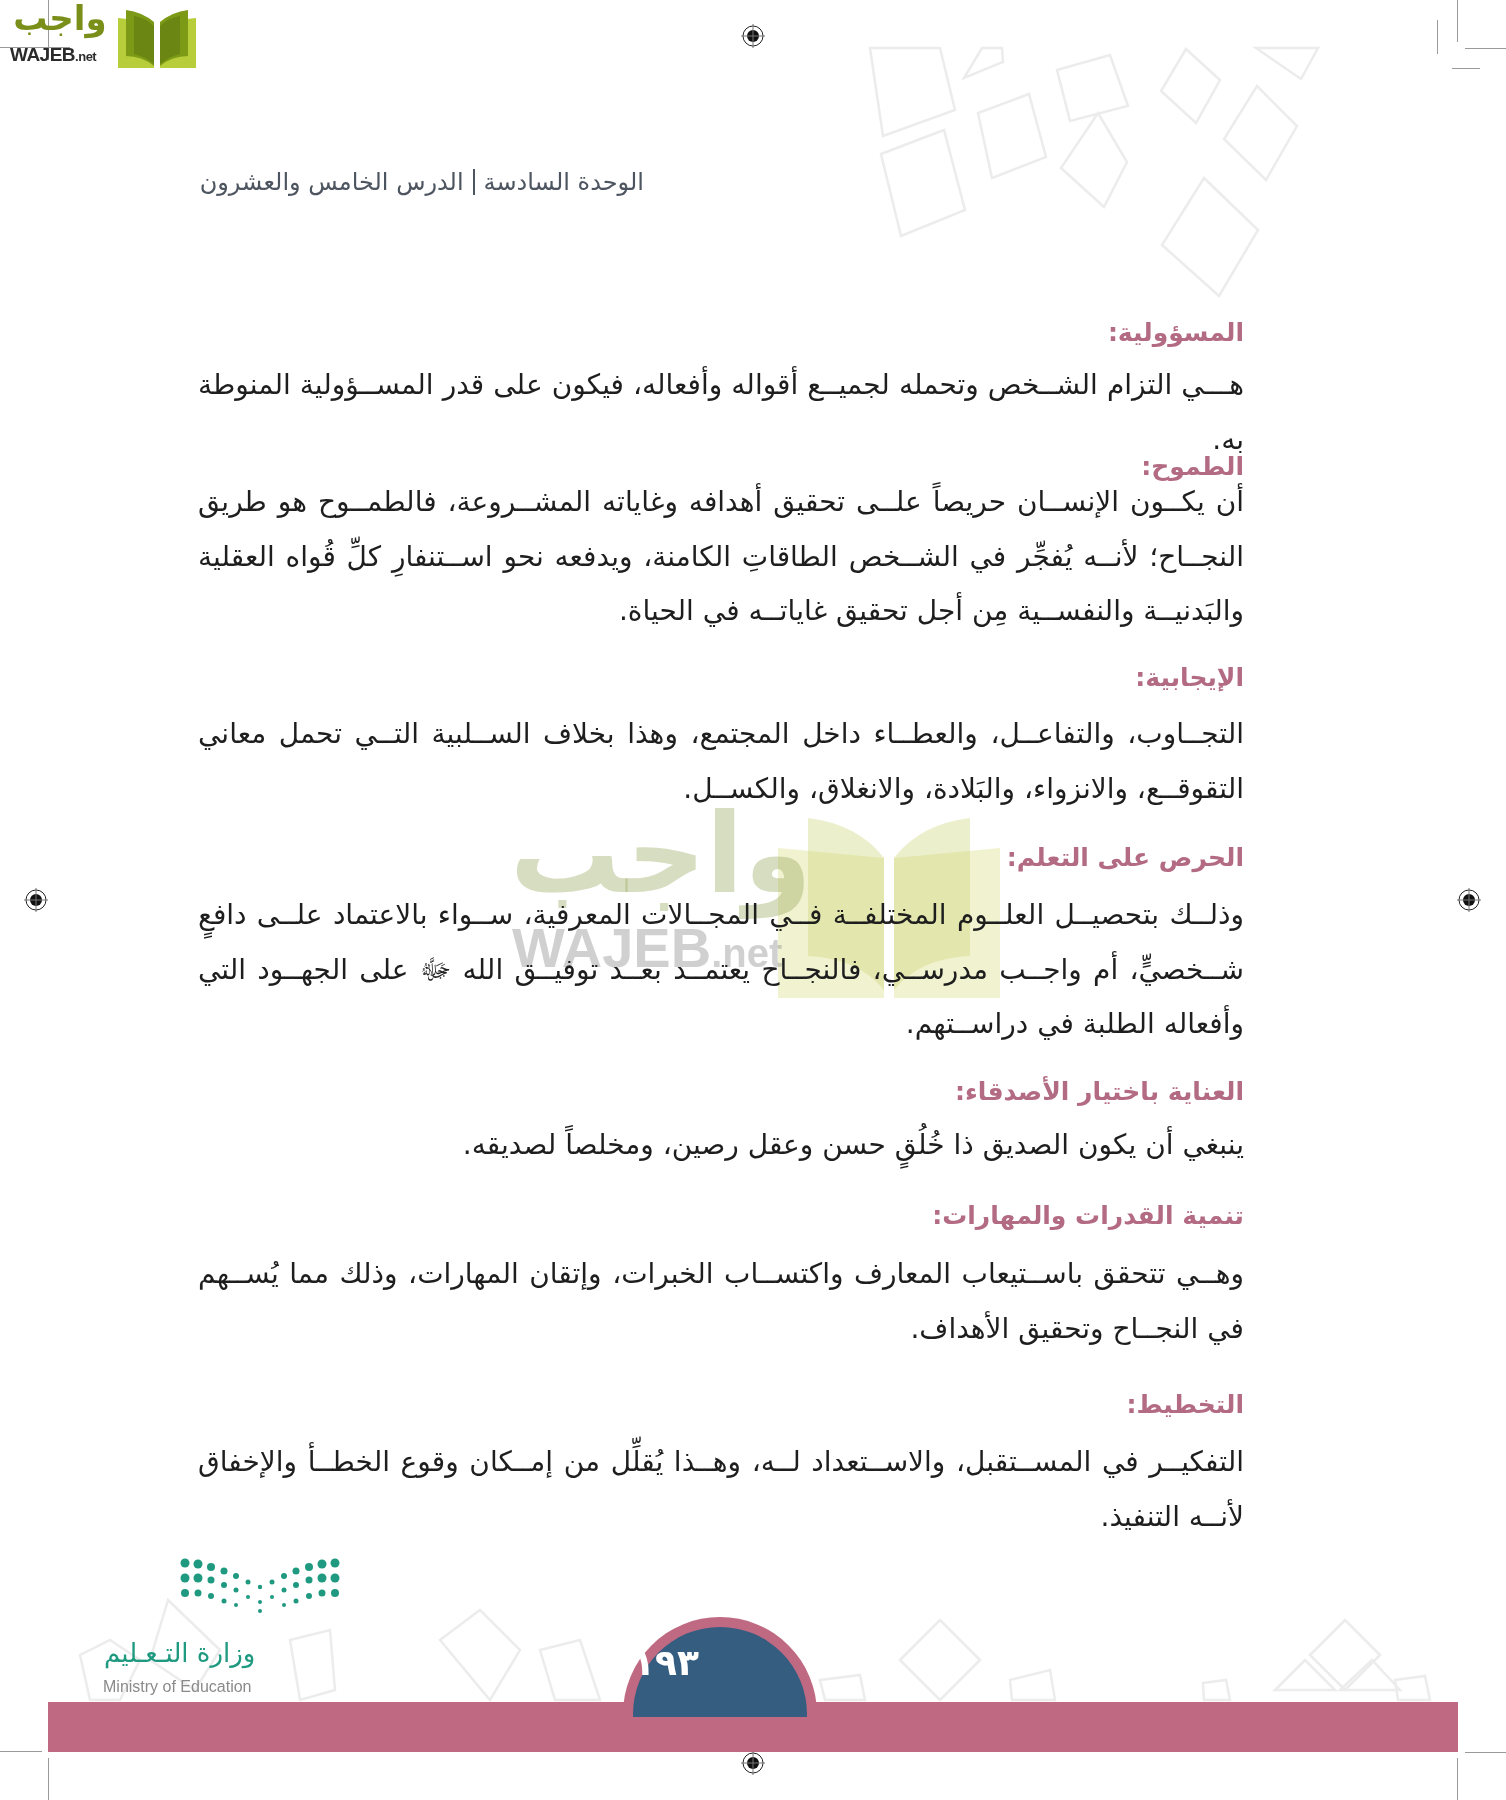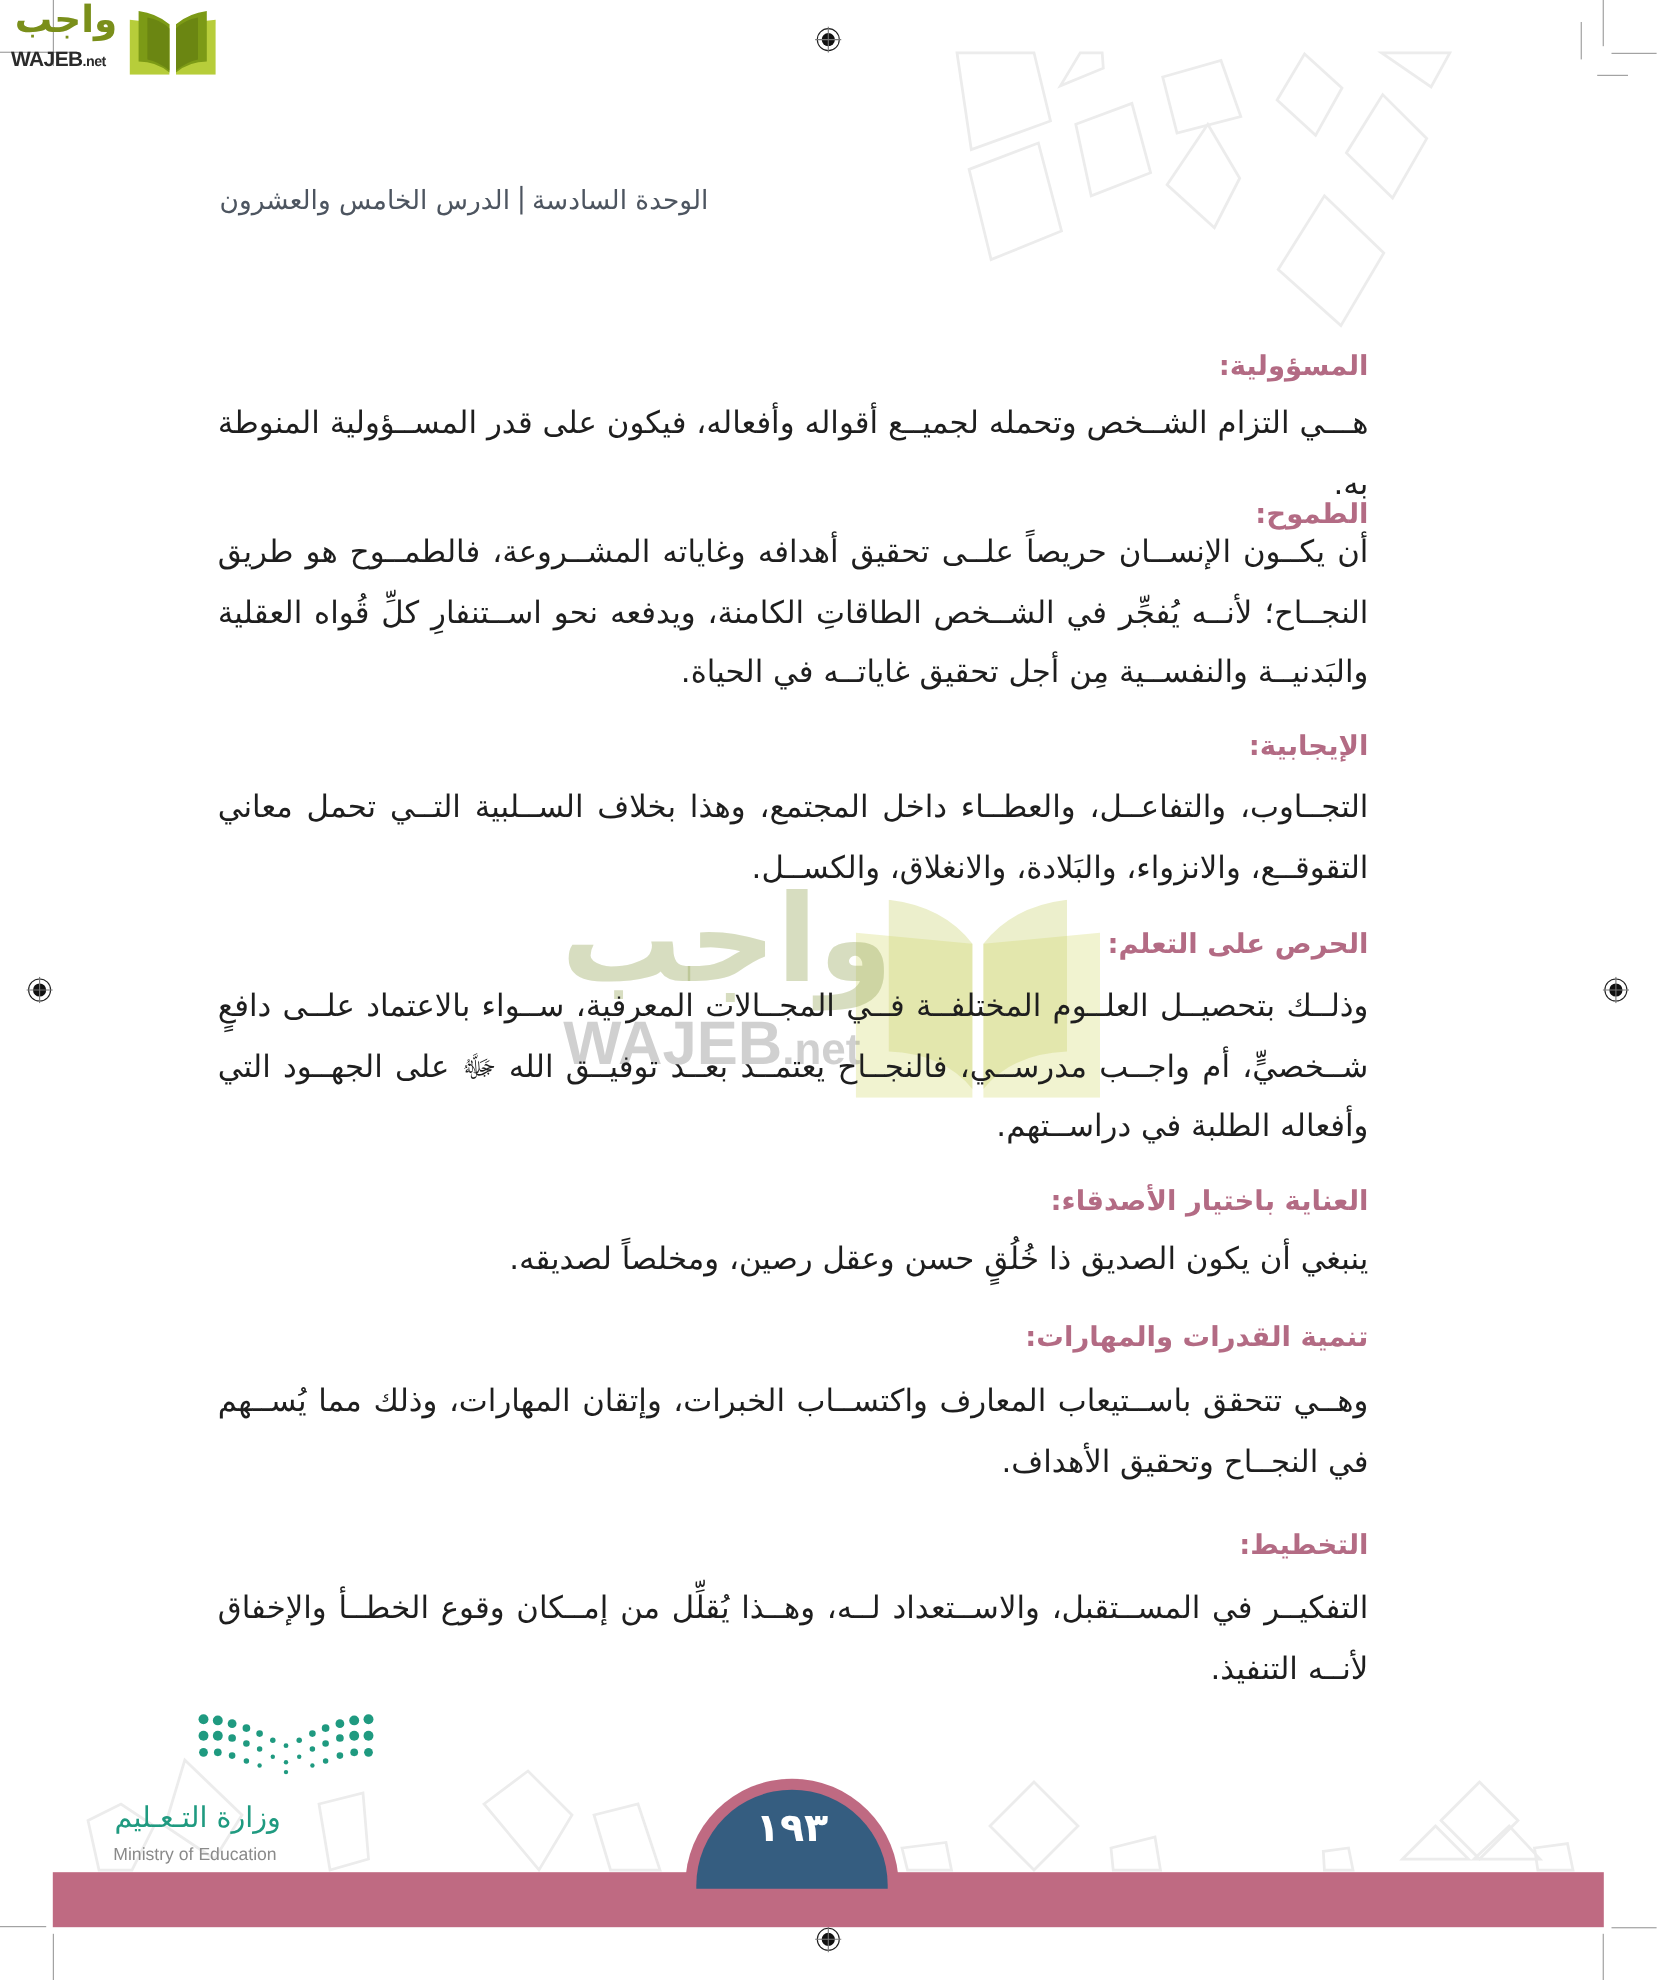--- a/index.html
+++ b/index.html
@@ -50,21 +50,21 @@
   .bar { position: absolute; left: 48px; top: 1702px; width: 1410px; height: 50px; background: #bf6a82; }
   .pagenum-outer {
     position: absolute; left: 623px; top: 1617px; width: 194px; height: 97px;
     background: #bf6a82; border-radius: 97px 97px 0 0;
   }
   .pagenum-inner {
     position: absolute; left: 633px; top: 1627px; width: 174px; height: 90px;
     background: #355d80; border-radius: 87px 87px 0 0;
   }
   .pagenum-text {
-    position: absolute; left: 633px; top: 1642px; width: 174px; text-align: center;
+    position: absolute; left: 633px; top: 1642px; width: 174px; text-align: left;
     font-size: 36px; font-weight: bold; color: #ffffff; letter-spacing: 2px;
   }
 </style>
 </head>
 <body>
 
 <svg class="deco" width="1506" height="1800" viewBox="0 0 1506 1800">
   <g fill="none" stroke="#ececec" stroke-width="2.5">
     <polygon points="870,48 940,48 955,110 883,136"></polygon>
     <polygon points="982,48 1002,48 1003,62 964,78"></polygon>

